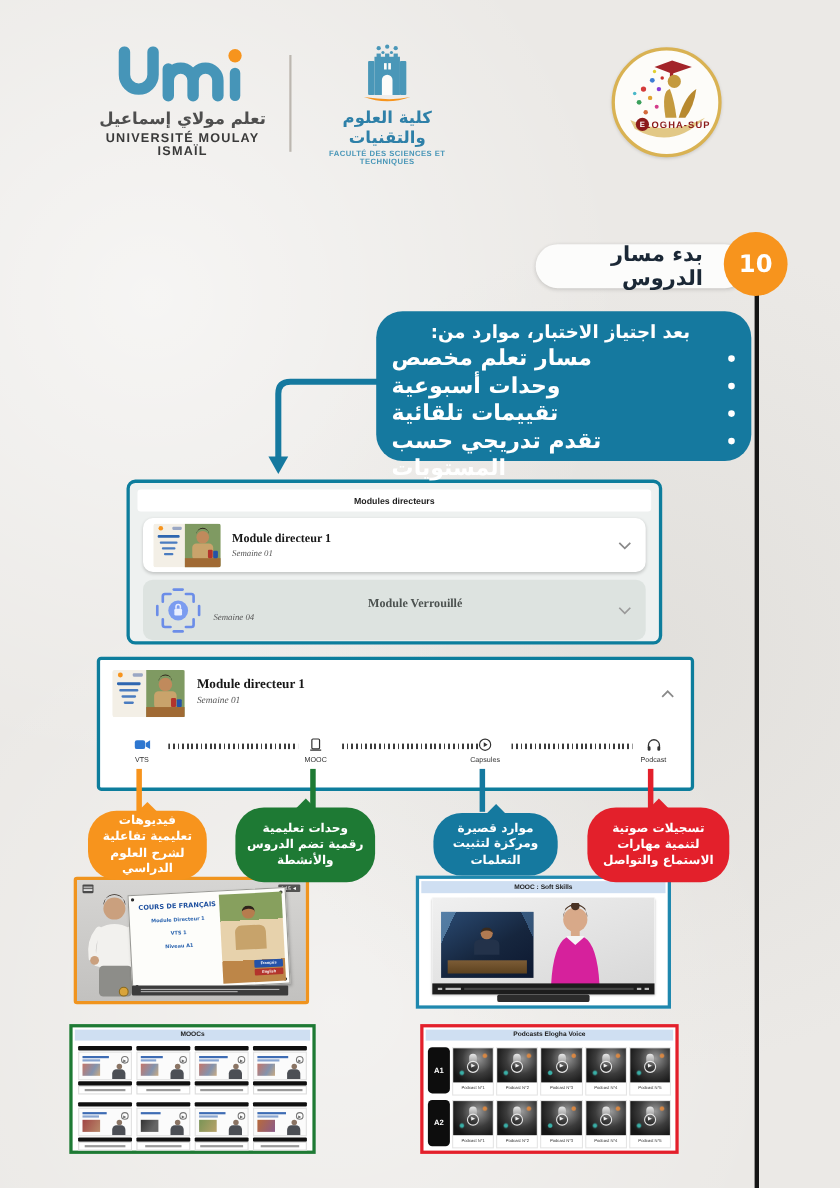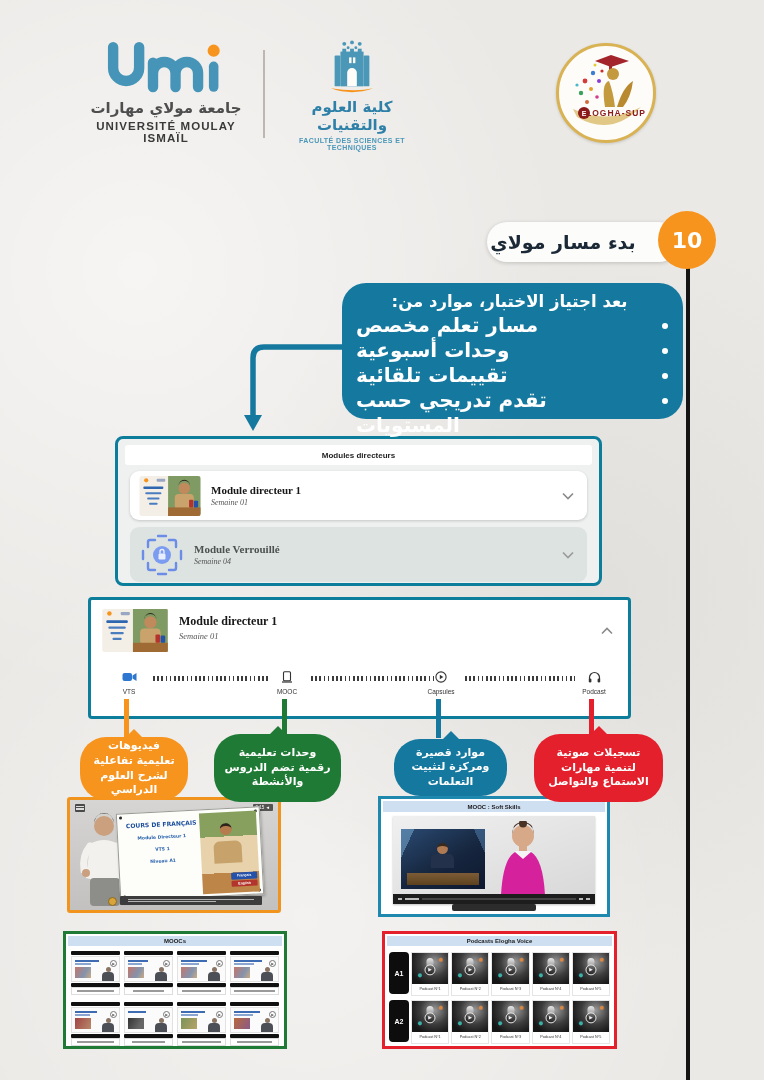--- a/index.html
+++ b/index.html
@@ -50,21 +50,21 @@
     border-radius:8px; background:#eef1f0; z-index:2; }
   .panel-hdr-white { margin:6px 7px 0 7px; height:20px; background:#fff; border-radius:3px;
     display:flex; align-items:center; justify-content:center;
     font-size:8px; font-weight:bold; color:#1e1e1e; font-family:"Liberation Sans",sans-serif; }
   .mcard { position:absolute; left:12px; right:12px; border-radius:9px; display:flex; align-items:center; }
   .mcard.open { top:32px; height:49px; background:#fff; box-shadow:0 1px 3px rgba(0,0,0,.18); }
   .mcard.locked { top:88px; height:55px; background:#dde3e0; }
   .thumb { width:62px; height:40px; border-radius:3px; margin-left:9px; flex:none; }
   .mcard-txt { margin-left:10px; flex:1; }
   .mcard-title { font-family:"Liberation Serif",serif; font-weight:bold; font-size:11px; color:#171717; }
-  .mcard.locked .mcard-title { color:#4c5250; }
+  .mcard.locked .mcard-title { color:#4c5250;text-align:center; }
   .mcard-sub { font-family:"Liberation Serif",serif; font-style:italic; font-size:8px; color:#555; margin-top:2px; }
   .chev { width:14px; height:10px; margin-right:12px; flex:none; }
   .lockicon { width:44px; height:44px; margin-left:10px; flex:none; }
 
   
   .panel2 { left:88px; top:597px; width:543px; height:122px; border:3.5px solid #0d7d9c;
     border-radius:4px; background:#fff; z-index:2; }
   .p2-thumb { position:absolute; left:10px; top:9px; width:68px; height:43px; border-radius:3px; }
   .p2-title { position:absolute; left:88px; top:14px; font-family:"Liberation Serif",serif; font-weight:bold; font-size:12px; color:#171717; }
   .p2-sub { position:absolute; left:88px; top:31px; font-family:"Liberation Serif",serif; font-style:italic; font-size:8.5px; color:#555; }
@@ -181,21 +181,21 @@
 
 <div id="page">
 
   <div class="abs umi-block">
     <svg width="140" height="52" viewBox="0 0 150 60">
       <path d="M14 6 V30 A15 15 0 0 0 44 30 V6" fill="none" stroke="#4695b8" stroke-width="12" stroke-linecap="round"></path>
       <path d="M60 52 V24 M60 36 A13 13 0 0 1 86 36 V52 M86 36 A13 13 0 0 1 112 36 V52" fill="none" stroke="#4695b8" stroke-width="12" stroke-linecap="round"></path>
       <path d="M130 28 V52" fill="none" stroke="#4695b8" stroke-width="11" stroke-linecap="round"></path>
       <circle cx="130" cy="10" r="7" fill="#f7941d"></circle>
     </svg>
-    <div class="umi-ar">جامعة مولاي مهارات</div>
+    <div class="umi-ar">تعلم مولاي إسماعيل</div>
     <div class="umi-fr">UNIVERSITÉ MOULAY ISMAÏL</div>
   </div>
 
   <div class="abs hdr-divider"></div>
 
   <div class="abs fst-block">
     <svg width="58" height="56" viewBox="0 0 60 58" style="display:block;margin:0 auto;">
       <circle cx="22" cy="4" r="2" fill="#4a97b8"></circle>
         <circle cx="30" cy="2.5" r="2" fill="#4a97b8"></circle>
       <circle cx="38" cy="4" r="2" fill="#4a97b8"></circle>
@@ -236,21 +236,21 @@
       <path d="M44 60 Q40 36 48 34 Q52 44 54 60 Z" fill="#c49a3f"></path>
       <path d="M56 60 Q62 40 72 34 Q70 50 62 60 Z" fill="#b8892f"></path>
       <path d="M12 62 Q46 78 80 60 Q50 90 16 70 Z" fill="#e2c886"></path>
       <circle cx="23" cy="66" r="6" fill="#8b1a1a"></circle>
       <text x="23" y="68.5" font-size="7" fill="#fff" text-anchor="middle" font-weight="bold" font-family="Liberation Sans,sans-serif">E</text>
       <text x="55" y="69" font-size="8.5" fill="#8b1a1a" text-anchor="middle" font-weight="bold" letter-spacing="1" font-family="Liberation Sans,sans-serif">LOGHA-SUP</text>
     </svg>
   </div>
 
   <div class="abs step-pill">
-    <span>بدء مسار مولاي</span>
+    <span>بدء مسار الدروس</span>
   </div>
   <div class="abs step-circle">
     <span>10</span>
   </div>
   <div class="abs vline"></div>
 
   <div class="abs bubble">
     <div class="intro">بعد اجتياز الاختبار، موارد من:</div>
     <ul>
       <li>مسار تعلم مخصص</li>

